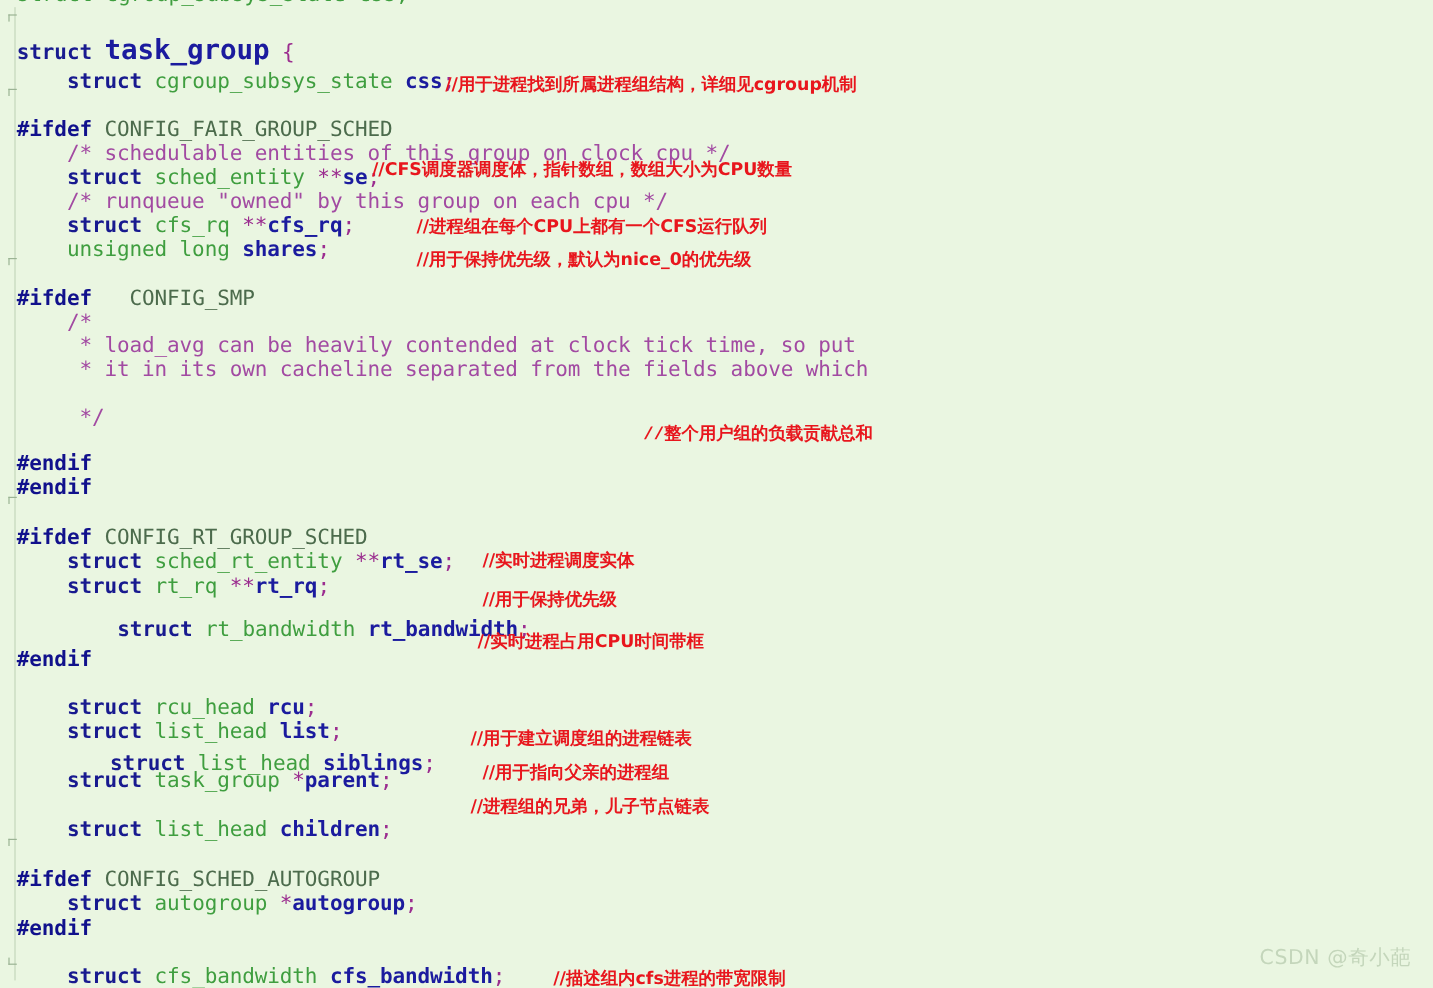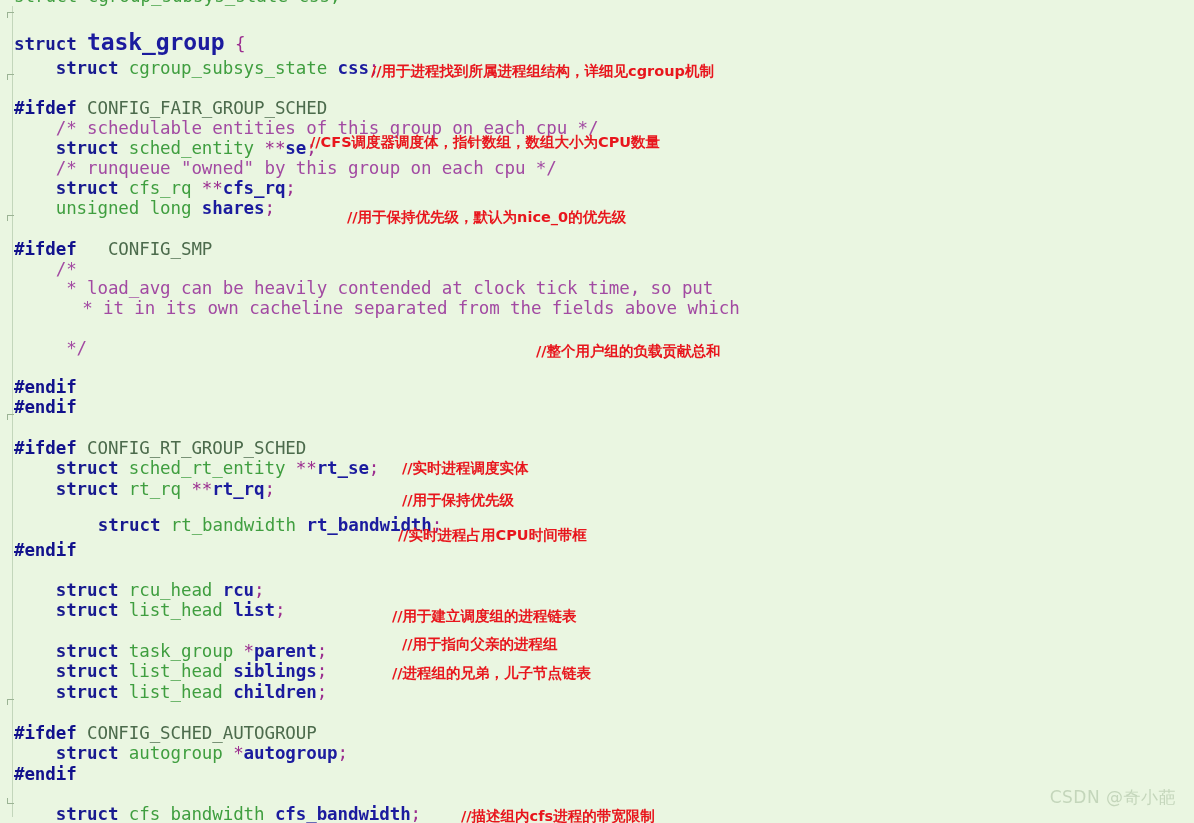--- a/index.html
+++ b/index.html
@@ -124,58 +124,59 @@
     <div class="fold-marker end" style="top: 798px;"></div>
   </div>
 
 <div id="top-clip">struct cgroup_subsys_state css;</div>
 
 <div id="code-surface">
     <div class="code-line" style="top: 4px;"><span class="t-kw">struct </span><span class="t-title">task_group</span><span class="t-punct"> {</span></div>
     <div class="code-line" style="top: 30px;"><span class="t-kw">    struct </span><span class="t-type">cgroup_subsys_state </span><span class="t-ident">css</span><span class="t-punct">;</span></div>
     <div class="code-line" style="top: 50px;"><span class="t-plain"></span></div>
     <div class="code-line" style="top: 70px;"><span class="t-pp">#ifdef</span><span class="t-macro"> CONFIG_FAIR_GROUP_SCHED</span></div>
-    <div class="code-line" style="top: 90px;"><span class="t-comment">    /* schedulable entities of this group on each cpu */</span></div>
+    <div class="code-line" style="top: 90px;"><span class="t-comment">    /* schedulable entities of this group on clock cpu */</span></div>
     <div class="code-line" style="top: 110px;"><span class="t-kw">    struct </span><span class="t-type">sched_entity </span><span class="t-punct">**</span><span class="t-ident">se</span><span class="t-punct">;</span></div>
     <div class="code-line" style="top: 130px;"><span class="t-comment">    /* runqueue "owned" by this group on each cpu */</span></div>
     <div class="code-line" style="top: 150px;"><span class="t-kw">    struct </span><span class="t-type">cfs_rq </span><span class="t-punct">**</span><span class="t-ident">cfs_rq</span><span class="t-punct">;</span></div>
     <div class="code-line" style="top: 170px;"><span class="t-type">    unsigned long </span><span class="t-ident">shares</span><span class="t-punct">;</span></div>
     <div class="code-line" style="top: 190px;"><span class="t-plain"></span></div>
     <div class="code-line" style="top: 211px;"><span class="t-pp">#ifdef</span><span class="t-macro">   CONFIG_SMP</span></div>
     <div class="code-line" style="top: 231px;"><span class="t-comment">    /*</span></div>
     <div class="code-line" style="top: 250px;"><span class="t-comment">     * load_avg can be heavily contended at clock tick time, so put</span></div>
-    <div class="code-line" style="top: 270px; padding-left: 16px;"><span class="t-comment">     * it in its own cacheline separated from the fields above which</span></div>
+    <div class="code-line" style="top: 270px;"><span class="t-comment">     * it in its own cacheline separated from the fields above which</span></div>
     <div class="code-line" style="top: 310px;"><span class="t-comment">     */</span></div>
     <div class="code-line" style="top: 349px;"><span class="t-pp">#endif</span></div>
     <div class="code-line" style="top: 369px;"><span class="t-pp">#endif</span></div>
     <div class="code-line" style="top: 389px;"><span class="t-plain"></span></div>
     <div class="code-line" style="top: 410px;"><span class="t-pp">#ifdef</span><span class="t-macro"> CONFIG_RT_GROUP_SCHED</span></div>
     <div class="code-line" style="top: 430px;"><span class="t-kw">    struct </span><span class="t-type">sched_rt_entity </span><span class="t-punct">**</span><span class="t-ident">rt_se</span><span class="t-punct">;</span></div>
     <div class="code-line" style="top: 451px;"><span class="t-kw">    struct </span><span class="t-type">rt_rq </span><span class="t-punct">**</span><span class="t-ident">rt_rq</span><span class="t-punct">;</span></div>
     <div class="code-line" style="top: 471px;"><span class="t-plain"></span></div>
     <div class="code-line" style="top: 487px; padding-left: 42px;"><span class="t-kw">    struct </span><span class="t-type">rt_bandwidth </span><span class="t-ident">rt_bandwidth</span><span class="t-punct">;</span></div>
     <div class="code-line" style="top: 512px;"><span class="t-pp">#endif</span></div>
     <div class="code-line" style="top: 532px;"><span class="t-plain"></span></div>
     <div class="code-line" style="top: 552px;"><span class="t-kw">    struct </span><span class="t-type">rcu_head </span><span class="t-ident">rcu</span><span class="t-punct">;</span></div>
     <div class="code-line" style="top: 572px;"><span class="t-kw">    struct </span><span class="t-type">list_head </span><span class="t-ident">list</span><span class="t-punct">;</span></div>
     <div class="code-line" style="top: 592px;"><span class="t-plain"></span></div>
     <div class="code-line" style="top: 613px;"><span class="t-kw">    struct </span><span class="t-type">task_group </span><span class="t-punct">*</span><span class="t-ident">parent</span><span class="t-punct">;</span></div>
-    <div class="code-line" style="top: 633px;"><span class="t-kw">    struct </span><span class="t-type">list_head </span><span class="t-ident">siblings</span><span class="t-punct">;</span></div>
+    <div class="code-line" style="top: 599px; padding-left: 36px;"><span class="t-kw">    struct </span><span class="t-type">list_head </span><span class="t-ident">siblings</span><span class="t-punct">;</span></div>
     <div class="code-line" style="top: 654px;"><span class="t-kw">    struct </span><span class="t-type">list_head </span><span class="t-ident">children</span><span class="t-punct">;</span></div>
     <div class="code-line" style="top: 674px;"><span class="t-plain"></span></div>
     <div class="code-line" style="top: 695px;"><span class="t-pp">#ifdef</span><span class="t-macro"> CONFIG_SCHED_AUTOGROUP</span></div>
     <div class="code-line" style="top: 715px;"><span class="t-kw">    struct </span><span class="t-type">autogroup </span><span class="t-punct">*</span><span class="t-ident">autogroup</span><span class="t-punct">;</span></div>
     <div class="code-line" style="top: 736px;"><span class="t-pp">#endif</span></div>
     <div class="code-line" style="top: 756px;"><span class="t-plain"></span></div>
     <div class="code-line" style="top: 776px;"><span class="t-kw">    struct </span><span class="t-type">cfs_bandwidth </span><span class="t-ident">cfs_bandwidth</span><span class="t-punct">;</span></div>
     <div class="code-line" style="top: 796px;"><span class="t-punct">} </span><span class="t-fold">« end task_group »</span><span class="t-punct"> ;</span></div>
     <div class="annot" style="left: 351px; top: 34px; padding-left: 20px;">//用于进程找到所属进程组结构，详细见cgroup机制</div>
     <div class="annot" style="left: 310px; top: 105px;">//CFS调度器调度体，指针数组，数组大小为CPU数量</div>
+    <div class="annot" style="left: 347px; top: 152px;">//进程组在每个CPU上都有一个CFS运行队列</div>
     <div class="annot" style="left: 347px; top: 180px;">//用于保持优先级，默认为nice_0的优先级</div>
-    <div class="annot" style="left: 536px; top: 314px;">//整个用户组的负载贡献总和</div>
+    <div class="annot" style="left: 536px; top: 326px; font-family: Liberation Mono, monospace;">//整个用户组的负载贡献总和</div>
     <div class="annot" style="left: 402px; top: 431px;">//实时进程调度实体</div>
     <div class="annot" style="left: 402px; top: 463px;">//用于保持优先级</div>
     <div class="annot" style="left: 398px; top: 498px;">//实时进程占用CPU时间带框</div>
     <div class="annot" style="left: 392px; top: 579px;">//用于建立调度组的进程链表</div>
     <div class="annot" style="left: 402px; top: 607px;">//用于指向父亲的进程组</div>
     <div class="annot" style="left: 392px; top: 636px;">//进程组的兄弟，儿子节点链表</div>
     <div class="annot" style="left: 461px; top: 779px;">//描述组内cfs进程的带宽限制</div>
   </div>
 
 <div id="watermark">CSDN @奇小葩</div>

